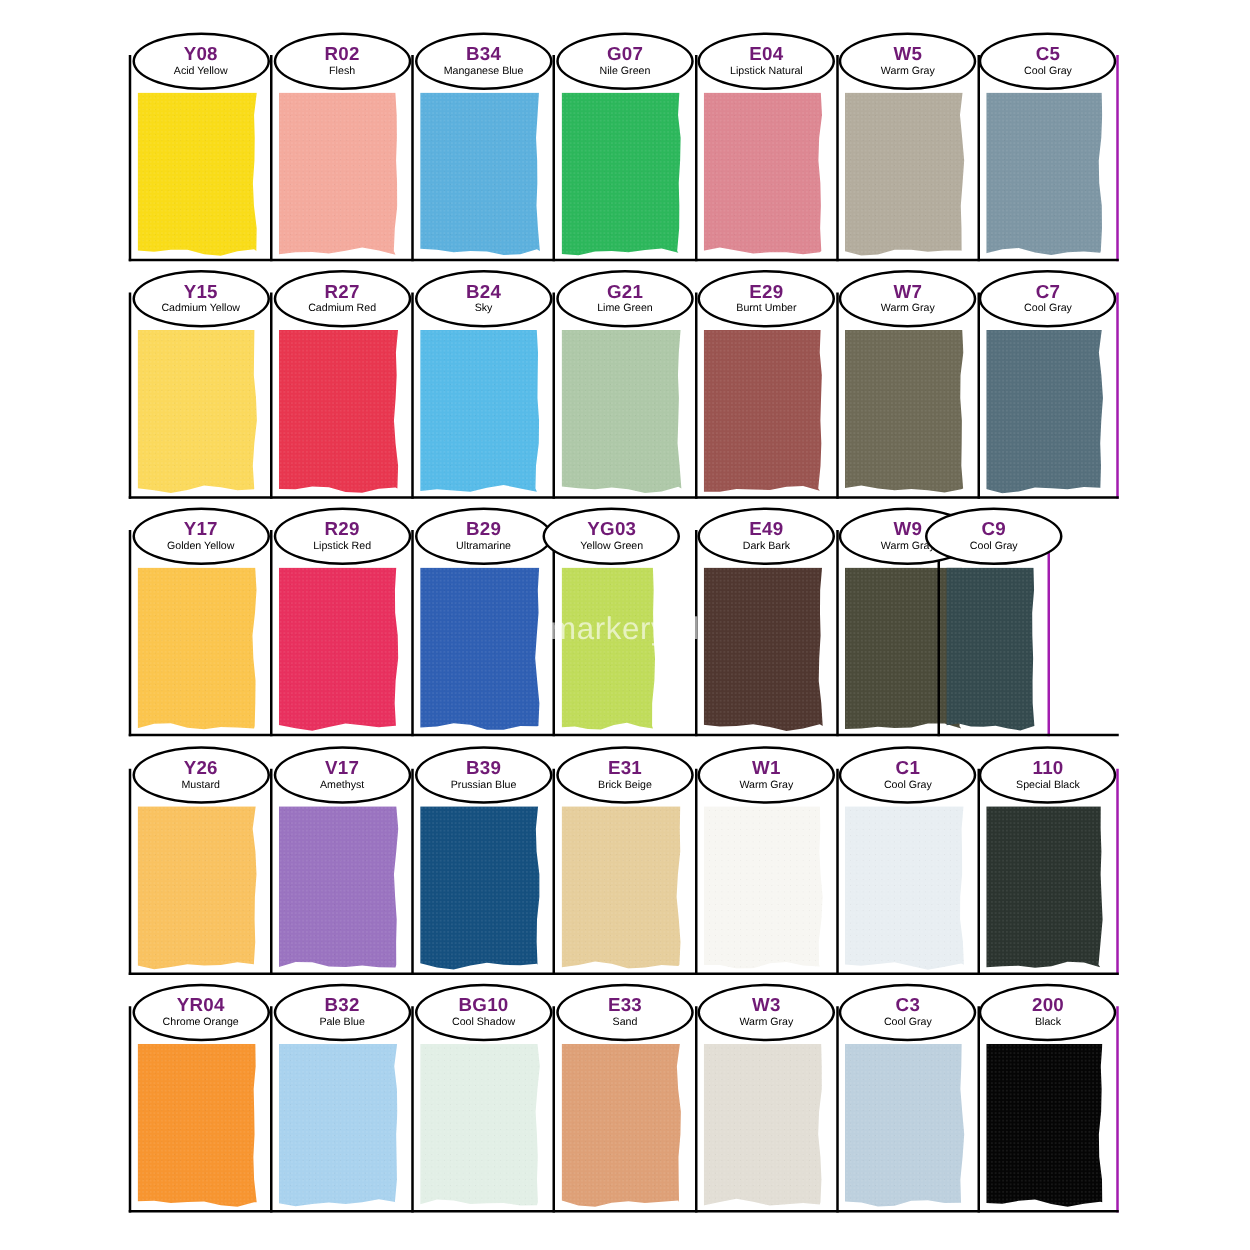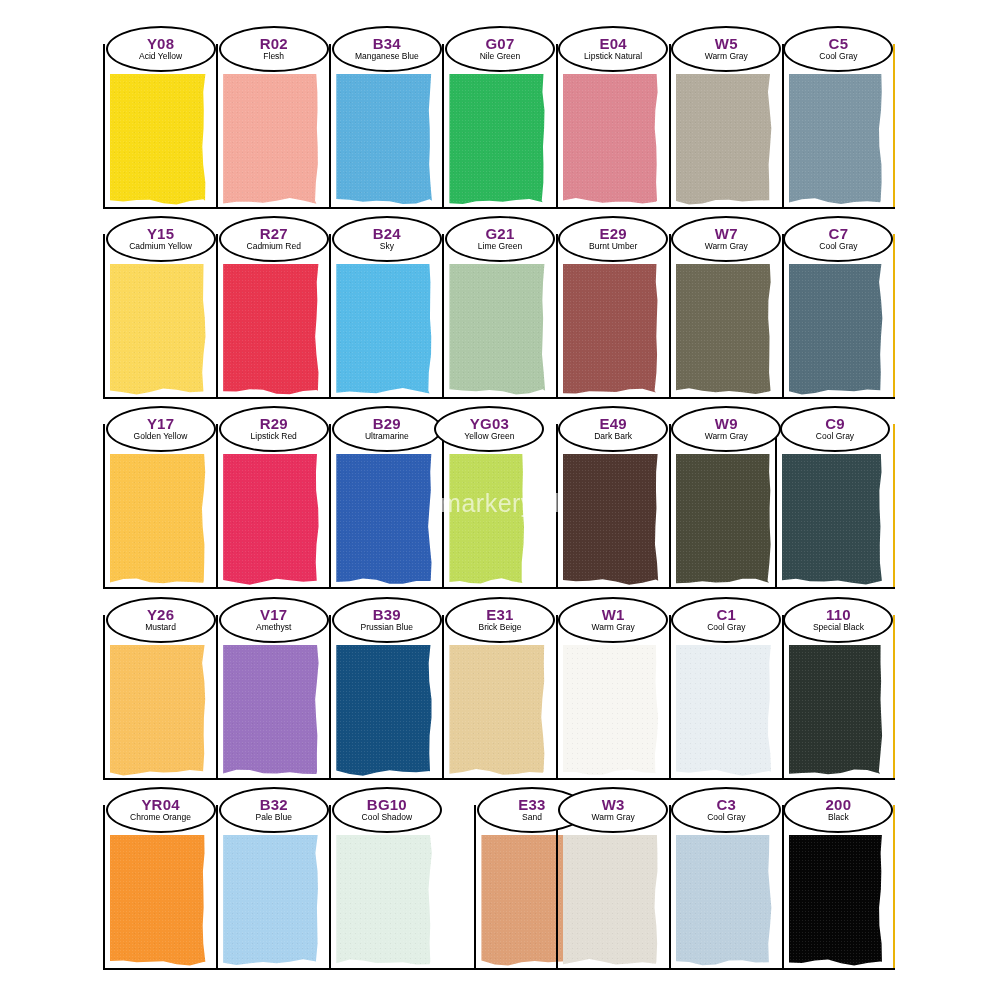--- a/index.html
+++ b/index.html
@@ -43,21 +43,21 @@
   }
 
   .cell {
     position: absolute;
     top: 0;
     height: 165px;
     box-sizing: border-box;
     border-left: 2px solid #000000;
   }
   .cell.last {
-    border-right: 2px solid #eab308;
+    border-right: 2px solid #a21caf;
   }
 
   .swatch-wrap {
     position: absolute;
     left: 5px;
     right: 9px;
     top: 30px;
     bottom: 3px;
     overflow: hidden;
   }
@@ -305,21 +305,21 @@
       </div>
       <div class="cell" style="left: 565.714px; width: 113.143px;">
         <div class="swatch-wrap">
           <div class="swatch" style="background-color: rgb(75, 75, 58); background-image: radial-gradient(rgba(255, 255, 255, 0.1) 0.5px, transparent 0.6px), radial-gradient(rgba(0, 0, 0, 0.055) 0.5px, transparent 0.6px); background-size: 3px 3px, 5px 5px; background-position: 0px 0px, 2px 1px; clip-path: polygon(0% 0%, 96.55% 0%, 96.17% 13.71%, 97.39% 27.43%, 96.67% 41.14%, 96.78% 54.86%, 97.7% 68.57%, 96.49% 82.29%, 94.58% 96%, 96% 97.54%, 82.29% 94.53%, 68.57% 94.54%, 54.86% 97.04%, 41.14% 97.34%, 27.43% 96.46%, 13.71% 97.53%, 0% 97.88%, 0% 0%);"></div>
         </div>
         <div class="badge">
           <div class="badge-code">W9</div>
           <div class="badge-name">Warm Gray</div>
         </div>
       </div>
-      <div class="cell last" style="left: 672px; width: 120px; padding-left: 17px;">
+      <div class="cell last" style="left: 647px; width: 90px; padding-left: 17px;">
         <div class="swatch-wrap">
           <div class="swatch" style="background-color: rgb(52, 74, 78); background-image: radial-gradient(rgba(255, 255, 255, 0.1) 0.5px, transparent 0.6px), radial-gradient(rgba(0, 0, 0, 0.055) 0.5px, transparent 0.6px); background-size: 3px 3px, 5px 5px; background-position: 0px 0px, 2px 1px; clip-path: polygon(0% 0%, 96.94% 0%, 97.57% 13.71%, 95.49% 27.43%, 95.65% 41.14%, 96.53% 54.86%, 95.89% 68.57%, 96.02% 82.29%, 97.93% 96%, 96% 96.35%, 82.29% 98.77%, 68.57% 97.52%, 54.86% 95.89%, 41.14% 96.57%, 27.43% 96.33%, 13.71% 94.6%, 0% 95.58%, 0% 0%);"></div>
         </div>
         <div class="badge">
           <div class="badge-code">C9</div>
           <div class="badge-name">Cool Gray</div>
         </div>
       </div>
       <div class="row-rule"></div>
     </div>
@@ -410,21 +410,21 @@
       </div>
       <div class="cell" style="left: 226.286px; width: 113.143px; text-align: right;">
         <div class="swatch-wrap">
           <div class="swatch" style="background-color: rgb(226, 239, 230); background-image: radial-gradient(rgba(255, 255, 255, 0.1) 0.5px, transparent 0.6px), radial-gradient(rgba(0, 0, 0, 0.055) 0.5px, transparent 0.6px); background-size: 3px 3px, 5px 5px; background-position: 0px 0px, 2px 1px; clip-path: polygon(0% 0%, 96.48% 0%, 98.38% 13.71%, 96.43% 27.43%, 94.92% 41.14%, 96% 54.86%, 96.71% 68.57%, 96.06% 82.29%, 96.8% 96%, 96% 97.85%, 82.29% 98.1%, 68.57% 96.44%, 54.86% 96.72%, 41.14% 97.05%, 27.43% 95.01%, 13.71% 94.39%, 0% 97.24%, 0% 0%);"></div>
         </div>
         <div class="badge">
           <div class="badge-code">BG10</div>
           <div class="badge-name">Cool Shadow</div>
         </div>
       </div>
-      <div class="cell" style="left: 339.429px; width: 113.143px; margin-left: 32px;">
+      <div class="cell" style="left: 339.429px; width: 113.143px;">
         <div class="swatch-wrap">
           <div class="swatch" style="background-color: rgb(222, 160, 119); background-image: radial-gradient(rgba(255, 255, 255, 0.1) 0.5px, transparent 0.6px), radial-gradient(rgba(0, 0, 0, 0.055) 0.5px, transparent 0.6px); background-size: 3px 3px, 5px 5px; background-position: 0px 0px, 2px 1px; clip-path: polygon(0% 0%, 97.29% 0%, 94.78% 13.71%, 95.83% 27.43%, 98.07% 41.14%, 97.72% 54.86%, 96.11% 68.57%, 96.29% 82.29%, 96.58% 96%, 96% 95.01%, 82.29% 95.83%, 68.57% 96.45%, 54.86% 95.39%, 41.14% 96.33%, 27.43% 98.81%, 13.71% 98.02%, 0% 95.06%, 0% 0%);"></div>
         </div>
         <div class="badge">
           <div class="badge-code">E33</div>
           <div class="badge-name">Sand</div>
         </div>
       </div>
       <div class="cell" style="left: 452.571px; width: 113.143px;">
         <div class="swatch-wrap">

